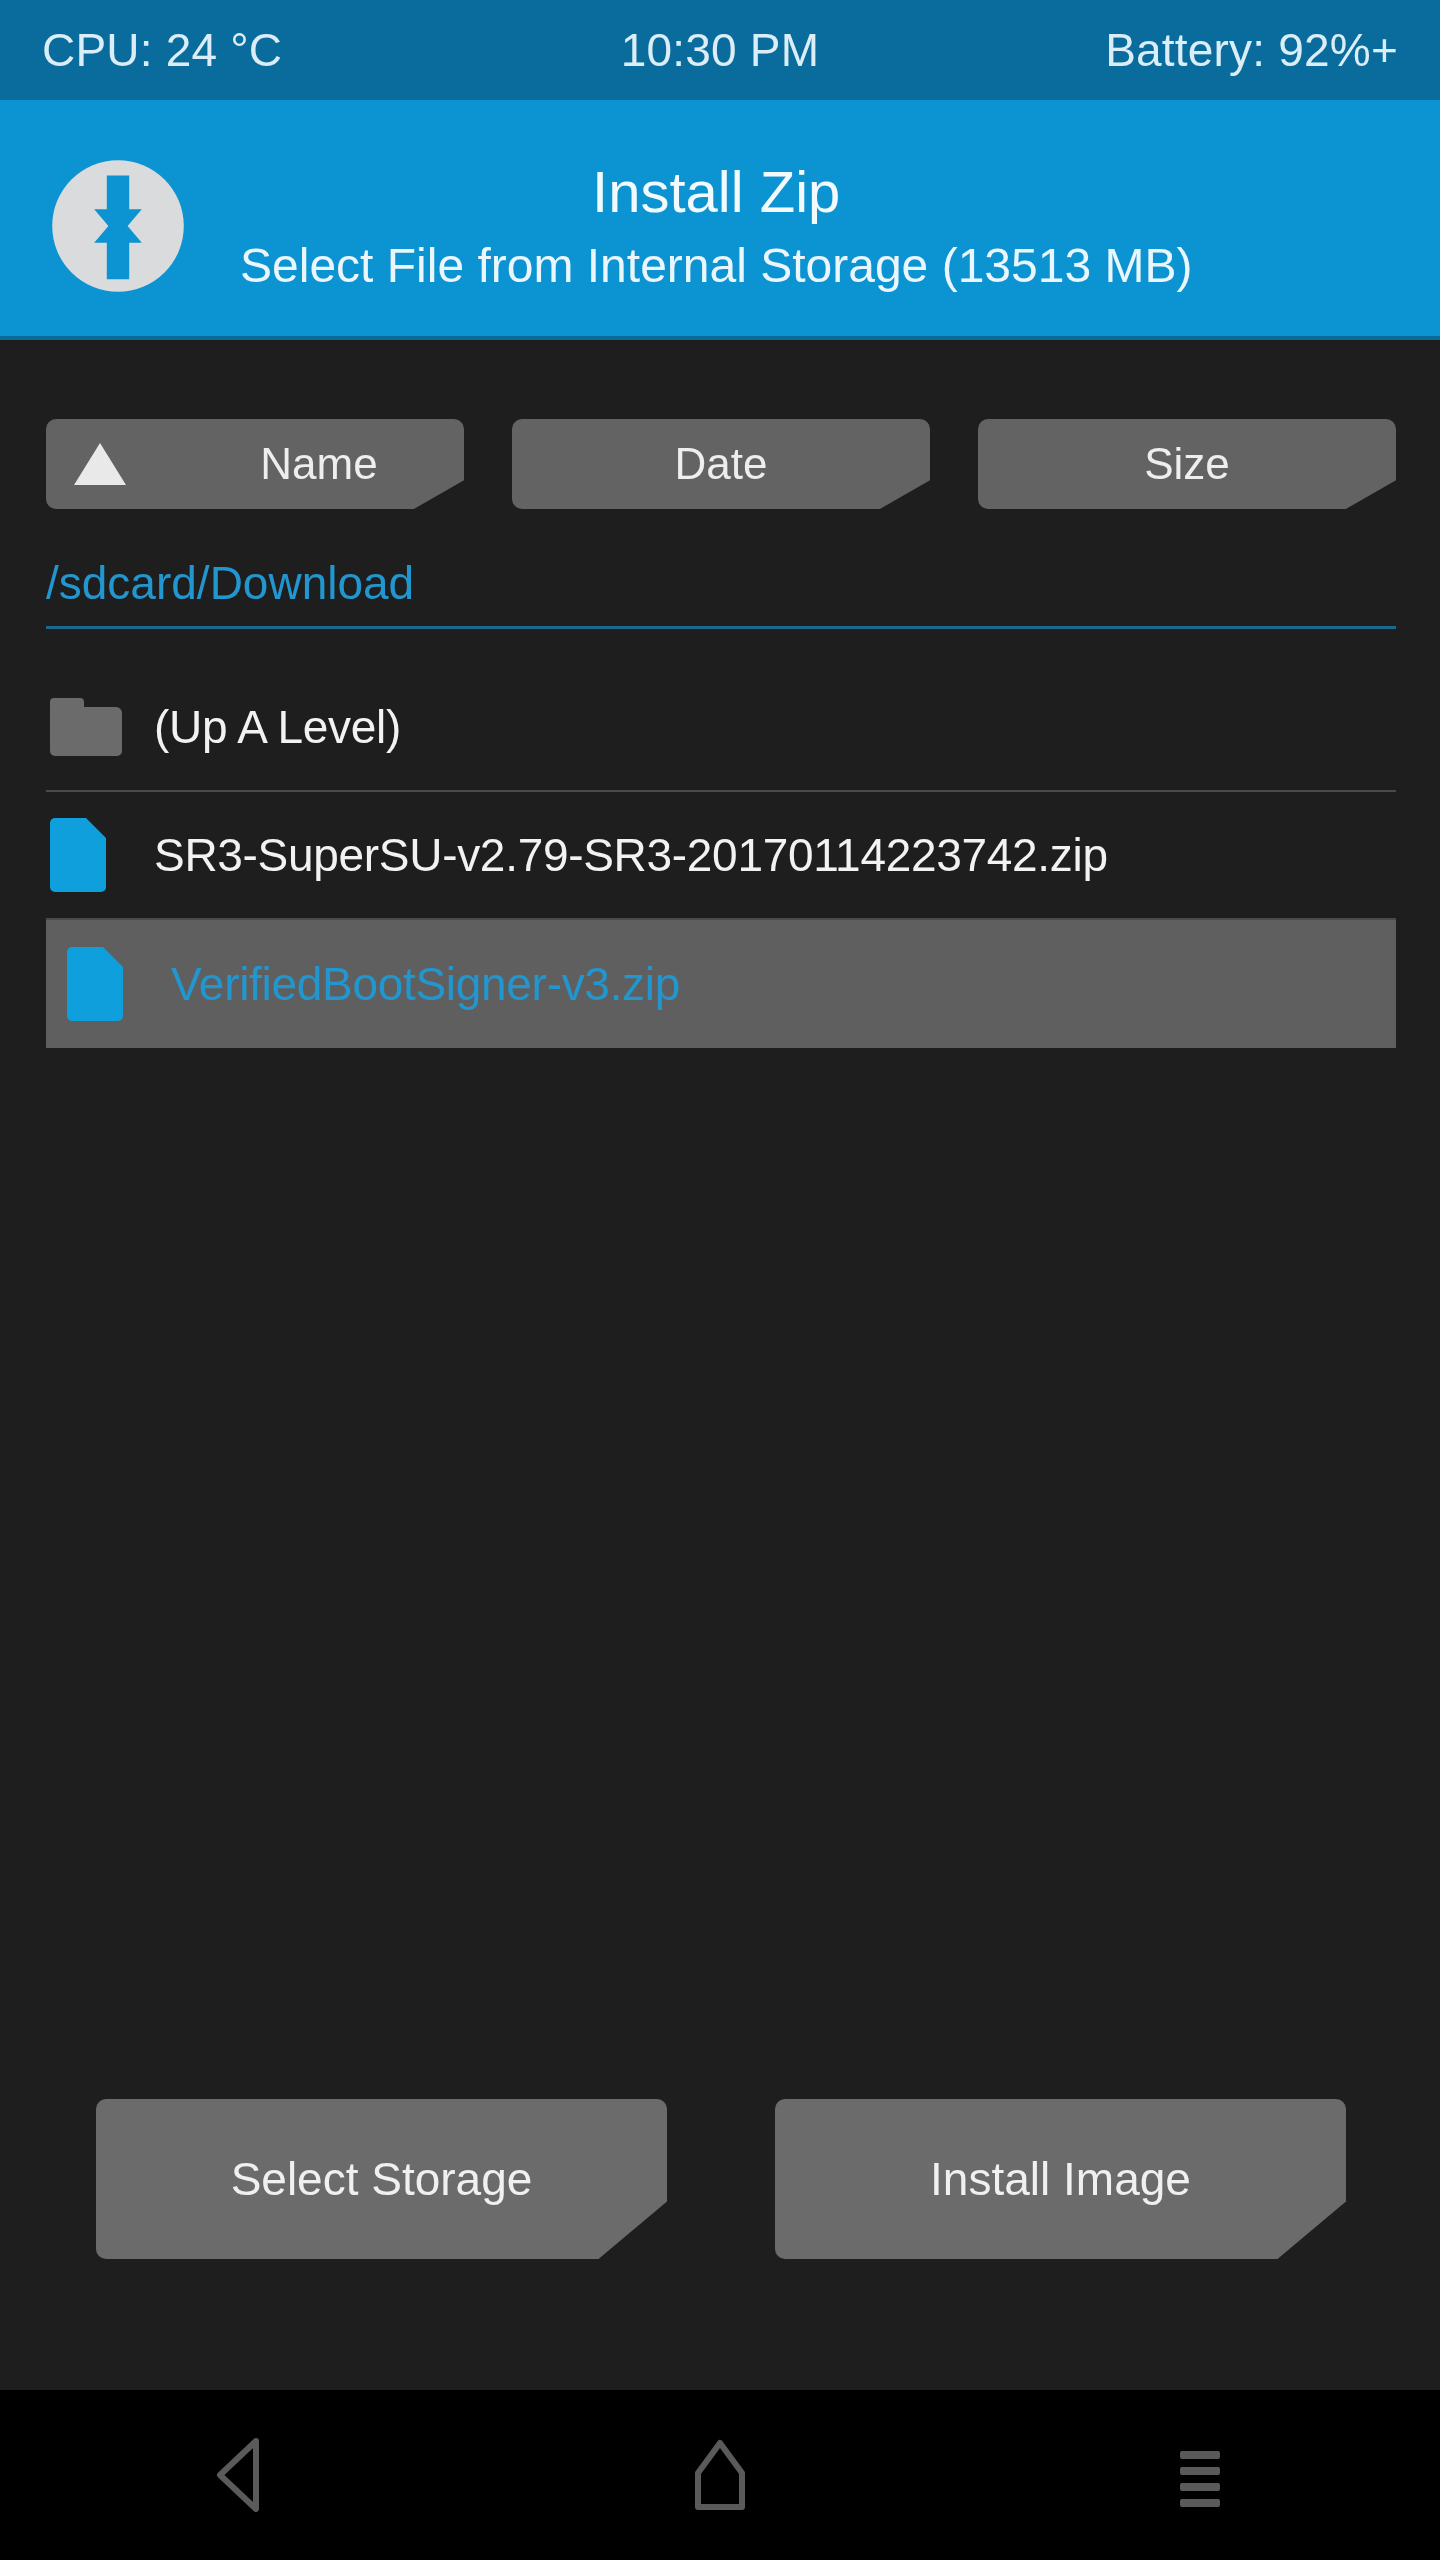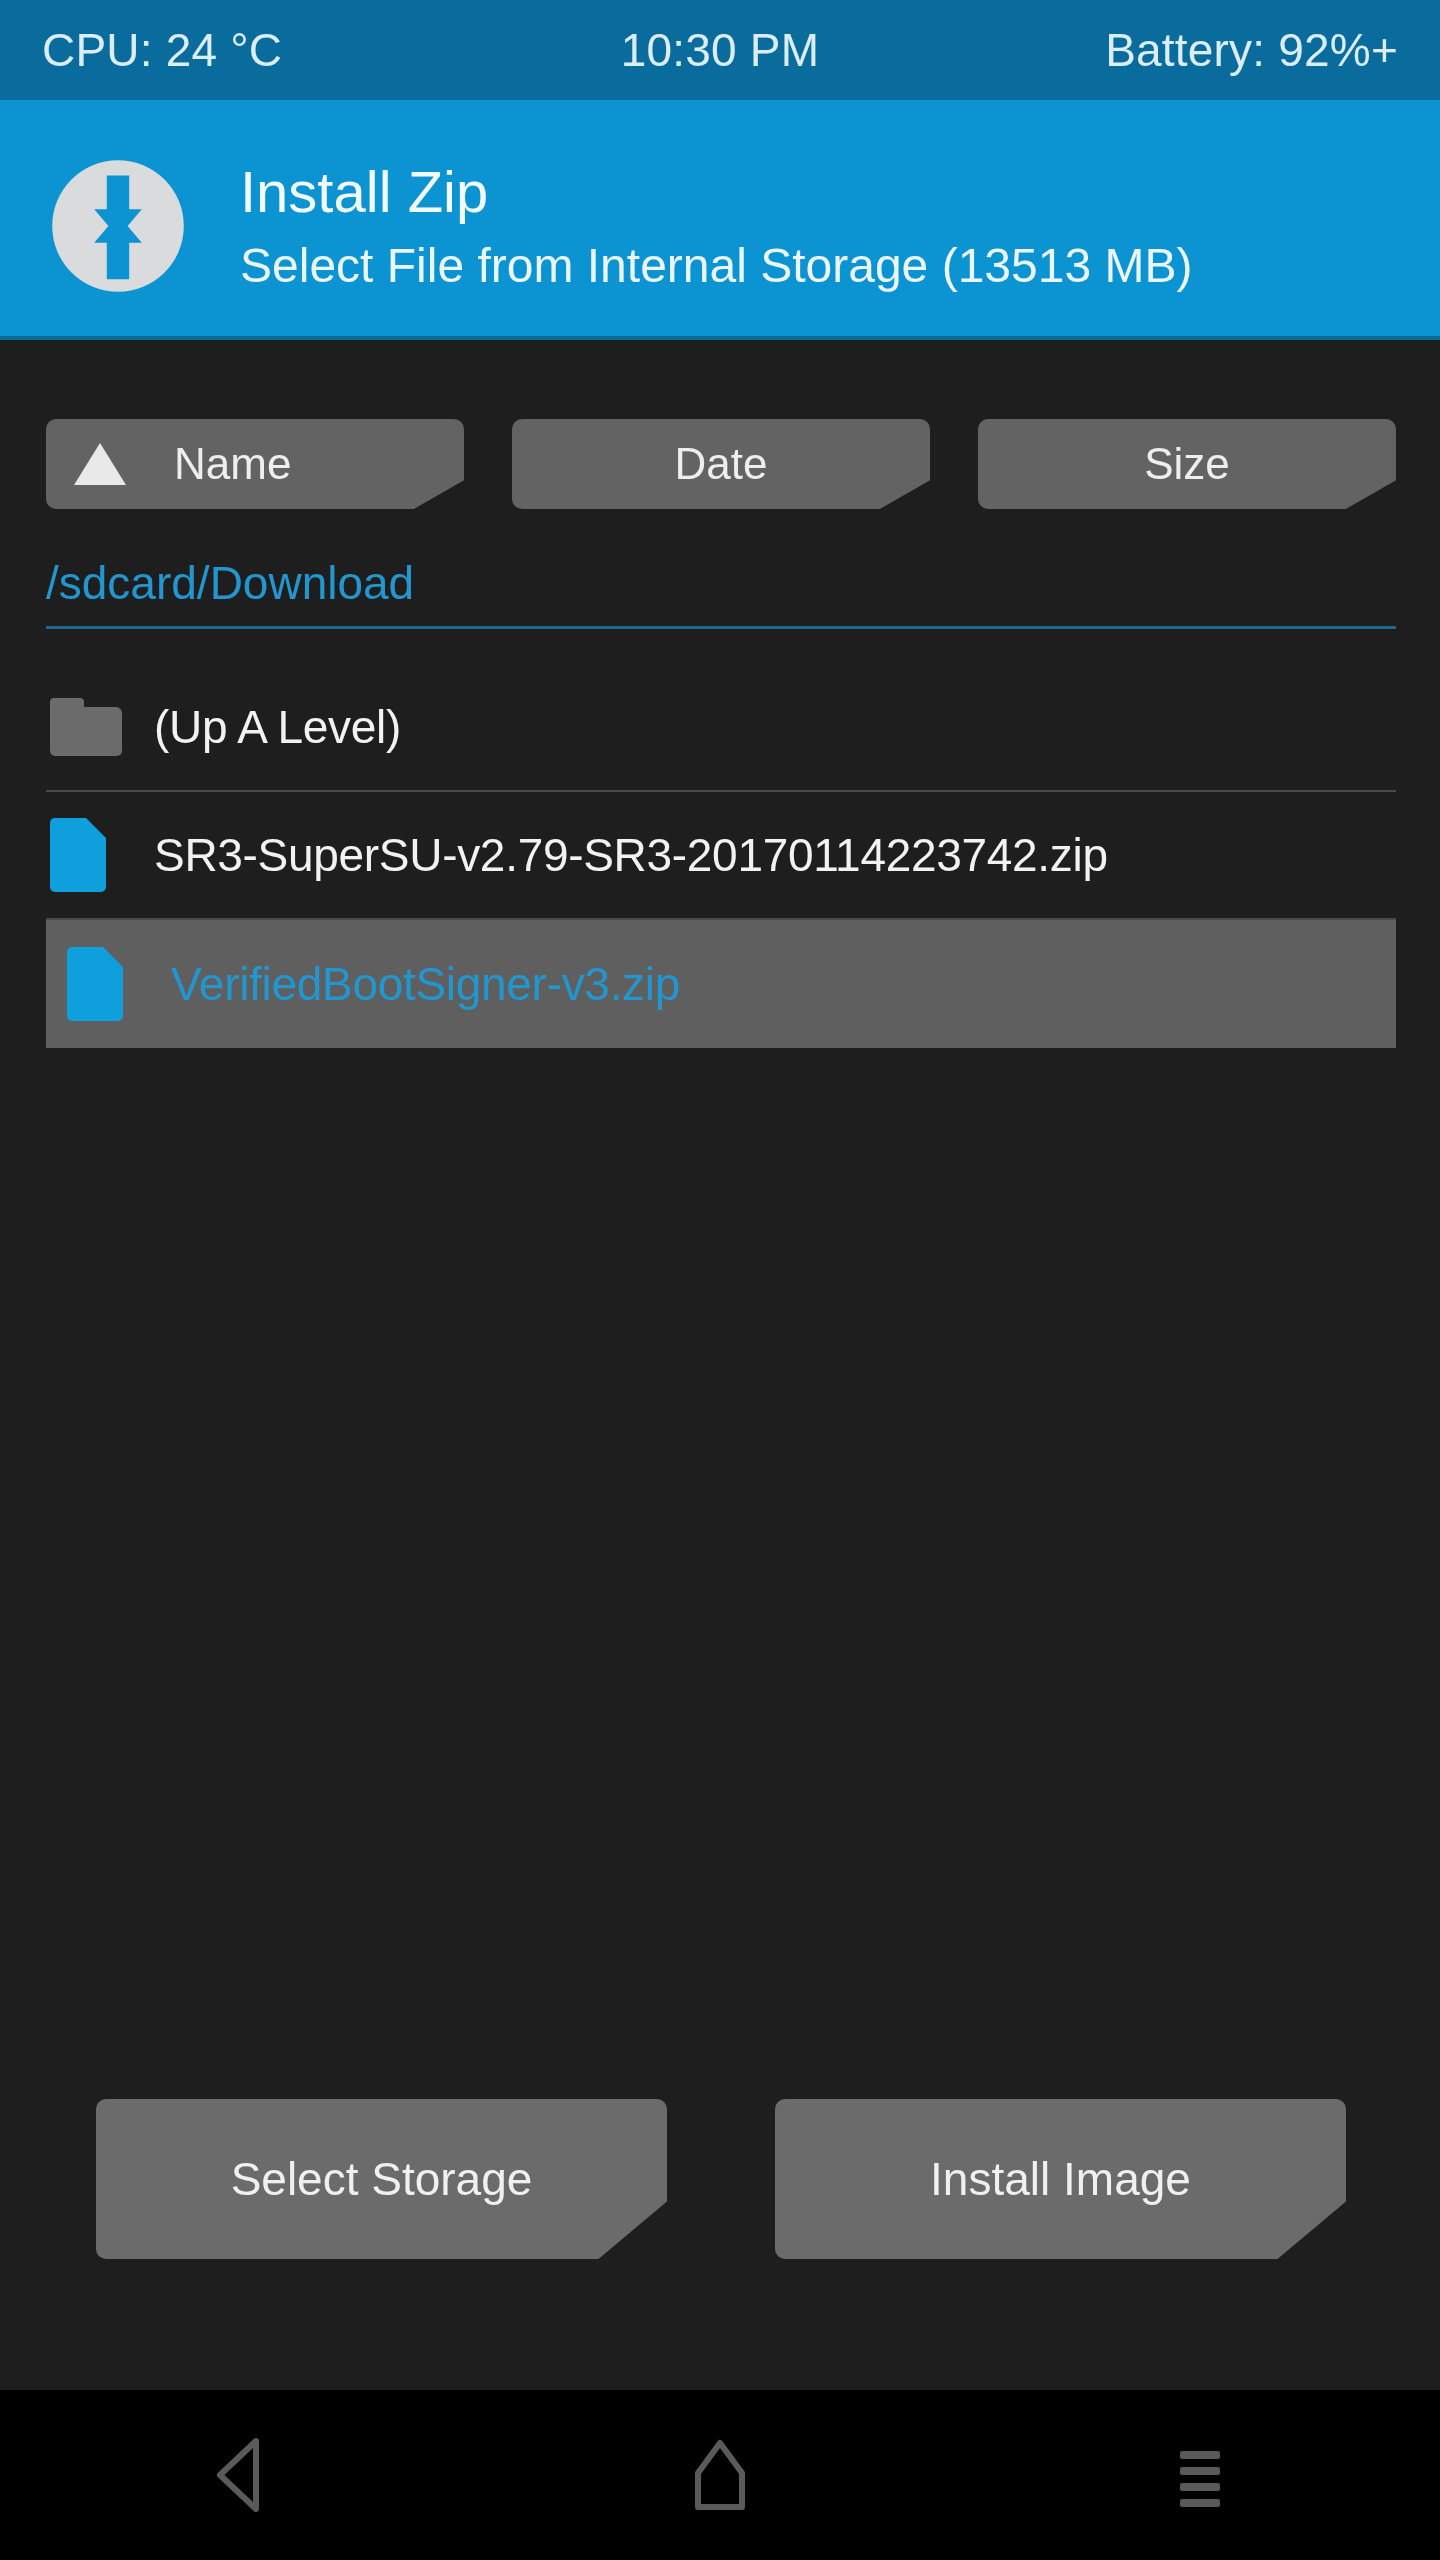--- a/index.html
+++ b/index.html
@@ -27,20 +27,21 @@
     position:absolute; left:0; top:100px; width:1440px; height:240px;
     background:#0c93d2;
     border-bottom:4px solid #0a6b99;
     display:flex; align-items:center;
   }
   .logo { position:absolute; left:48px; top:56px; width:140px; height:140px; }
   .hdr-text { position:absolute; left:240px; top:54px; }
   .hdr-title {
     color:#f2fafd; font-size:58px; line-height:76px; font-weight:400;
     white-space:nowrap;
+    text-align:center;
   }
   .hdr-sub {
     color:#eaf6fc; font-size:48px; line-height:72px; font-weight:400;
     white-space:nowrap;
   }
 
   
   .content {
     position:absolute; left:0; top:344px; width:1440px; height:2046px;
     background:#1e1e1e;
@@ -50,21 +51,21 @@
   .sortrow { position:absolute; left:46px; top:75px; width:1350px; height:90px; display:flex; gap:48px; }
   .sortbtn {
     position:relative; width:418px; height:90px;
     background:#636363; color:#eeeeee;
     display:flex; align-items:center; justify-content:center;
     font-size:44px;
     border-top-left-radius:10px; border-top-right-radius:10px;
     border-bottom-left-radius:10px;
     clip-path: polygon(0 0, 100% 0, 100% 68%, 88% 100%, 0 100%);
   }
-  .sortbtn.has-icon { justify-content:flex-start; padding-left:10px; }
+  .sortbtn.has-icon { justify-content:center; padding-left:10px; }
   .sort-tri {
     position:absolute; left:28px; top:50%; transform:translateY(-50%);
     width:0; height:0;
     border-left:26px solid transparent; border-right:26px solid transparent;
     border-bottom:42px solid #e9e9e9;
   }
   .sortbtn.has-icon .sortlabel { margin-left:118px; }
 
   
   .pathrow { position:absolute; left:46px; top:210px; width:1350px; }

